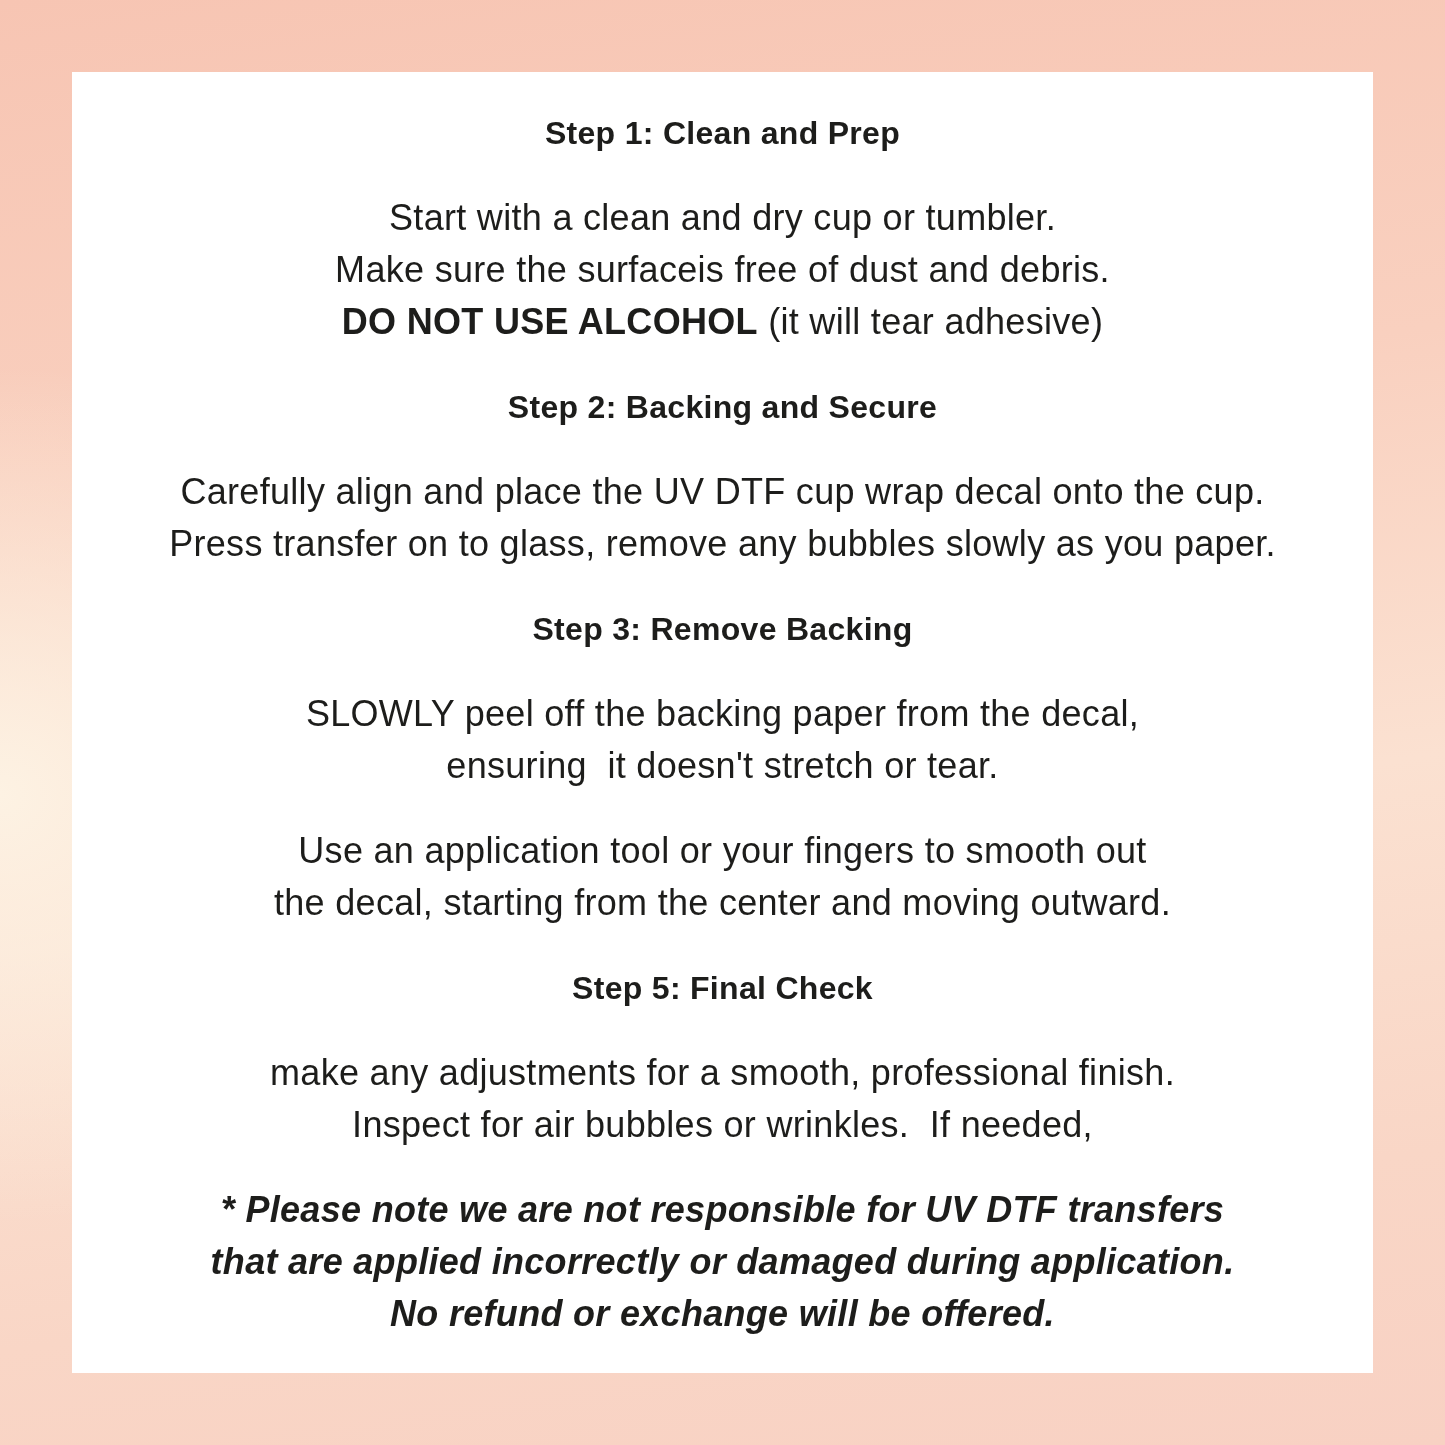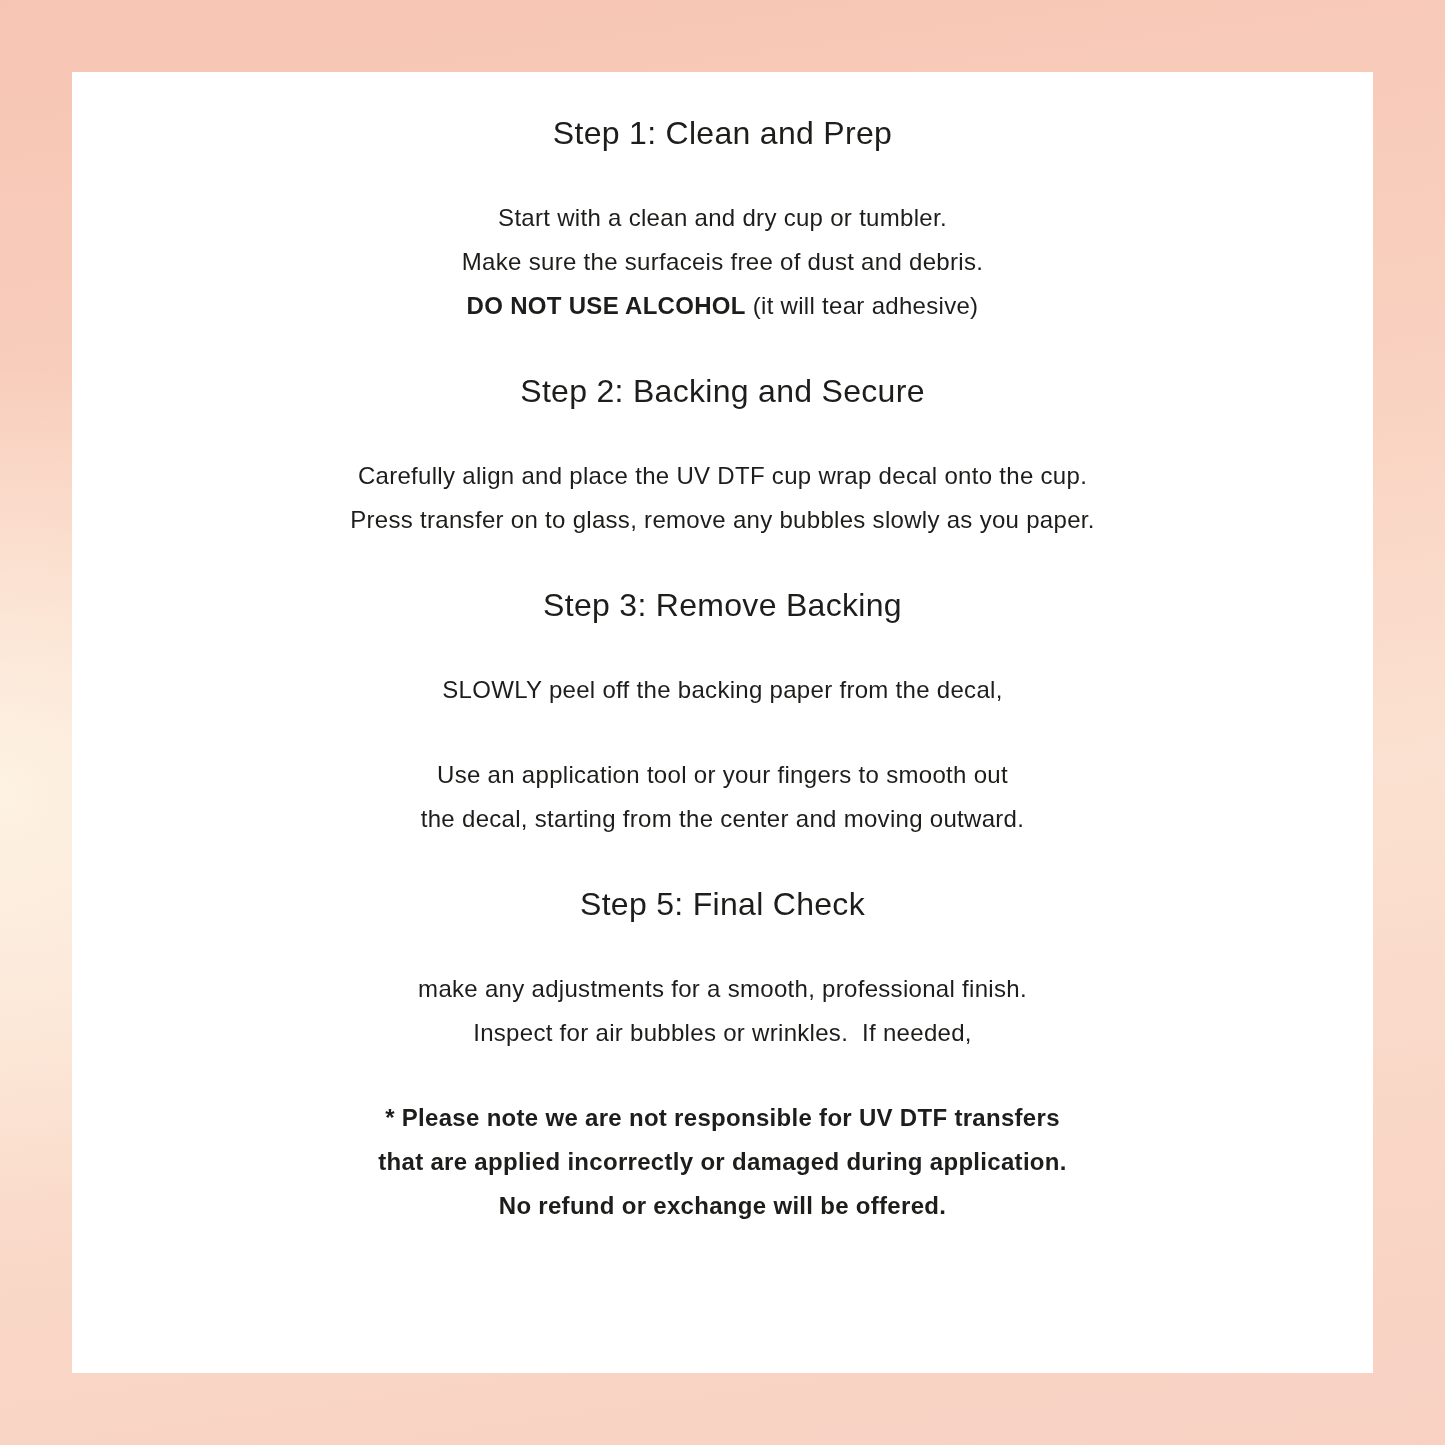--- a/index.html
+++ b/index.html
@@ -32,32 +32,32 @@
     background: var(--panel-bg);
     padding: 39px 24px 0 24px;
     text-align: center;
     color: var(--text-color);
   }
   .section { margin: 0 0 41px 0; }
   .heading {
     margin: 0 0 41px 0;
     font-size: 32px;
     line-height: 44px;
-    font-weight: normal;
+    font-weight: bold;
     letter-spacing: 0.3px;
   }
   .line {
-    margin: 0;
-    font-size: 24px;
+    margin: 8px;
+    font-size: 36px;
     line-height: 44px;
     letter-spacing: 0.3px;
     white-space: pre-wrap;
   }
   .bold { font-weight: bold; text-align: center; }
-  .disclaimer .line { font-weight: bold; }
+  .disclaimer .line { font-weight: bold; font-style: italic; }
 </style>
 </head>
 <body>
 
 <main class="panel">
 
   <section class="section">
     <h2 class="heading">Step 1: Clean and Prep</h2>
     <p class="line">Start with a clean and dry cup or tumbler.</p>
     <p class="line">Make sure the surfaceis free of dust and debris.</p>
@@ -66,20 +66,21 @@
 
   <section class="section">
     <h2 class="heading">Step 2: Backing and Secure</h2>
     <p class="line">Carefully align and place the UV DTF cup wrap decal onto the cup.</p>
     <p class="line">Press transfer on to glass, remove any bubbles slowly as you paper.</p>
   </section>
 
   <section class="section">
     <h2 class="heading">Step 3: Remove Backing</h2>
     <p class="line">SLOWLY peel off the backing paper from the decal,</p>
+    <p class="line">ensuring  it doesn't stretch or tear.</p>
   </section>
 
   <section class="section">
     <p class="line">Use an application tool or your fingers to smooth out</p>
     <p class="line">the decal, starting from the center and moving outward.</p>
   </section>
 
   <section class="section">
     <h2 class="heading">Step 5: Final Check</h2>
     <p class="line">make any adjustments for a smooth, professional finish.</p>

